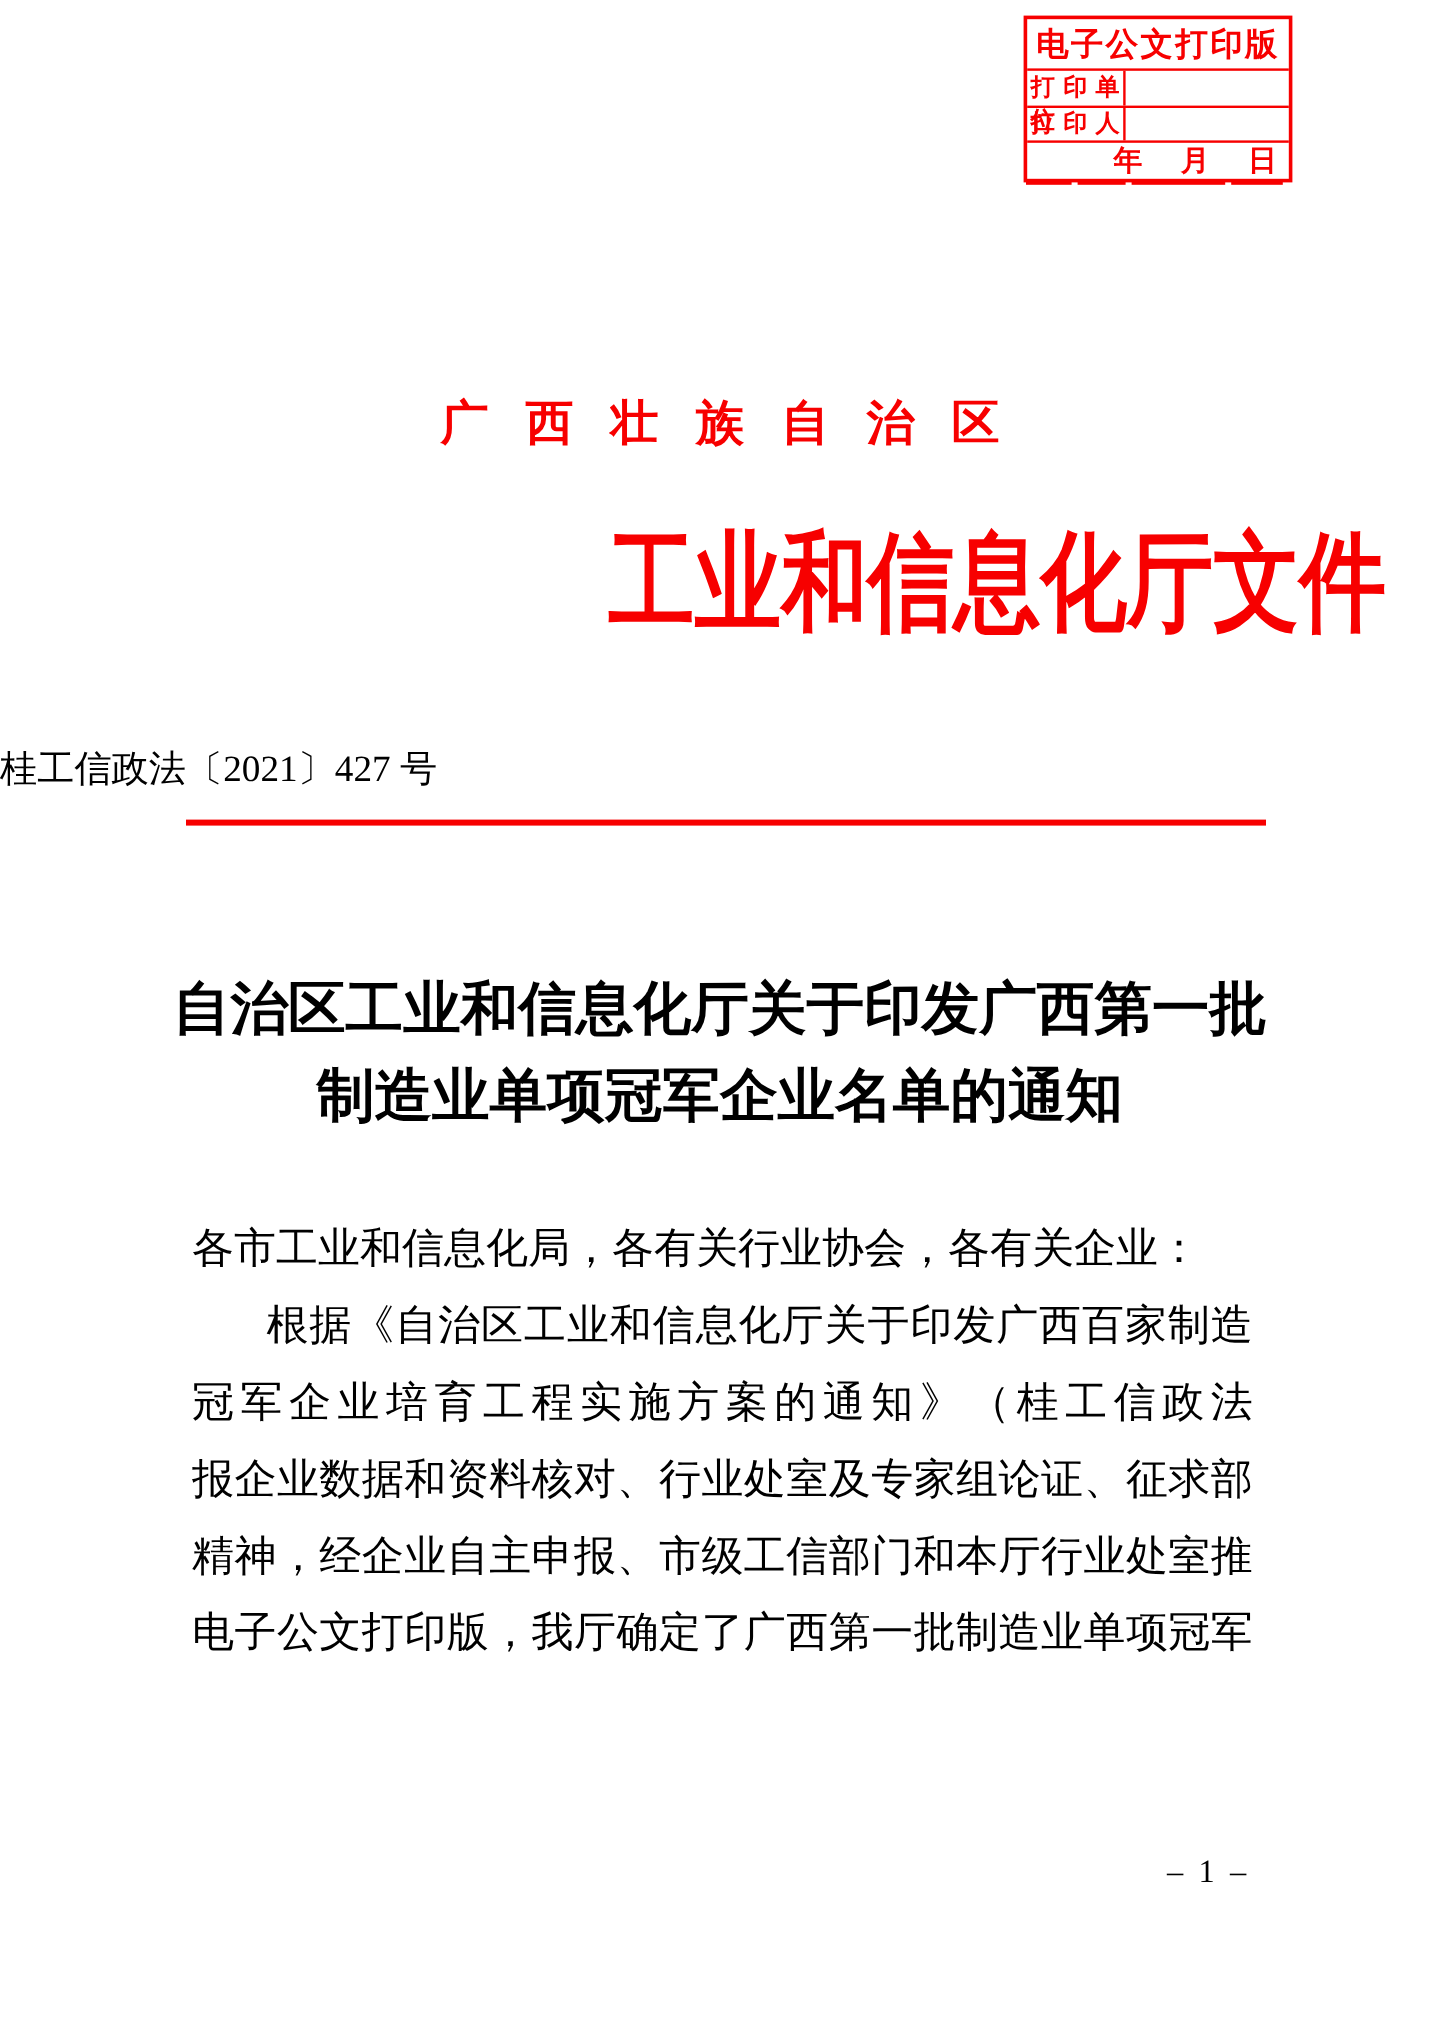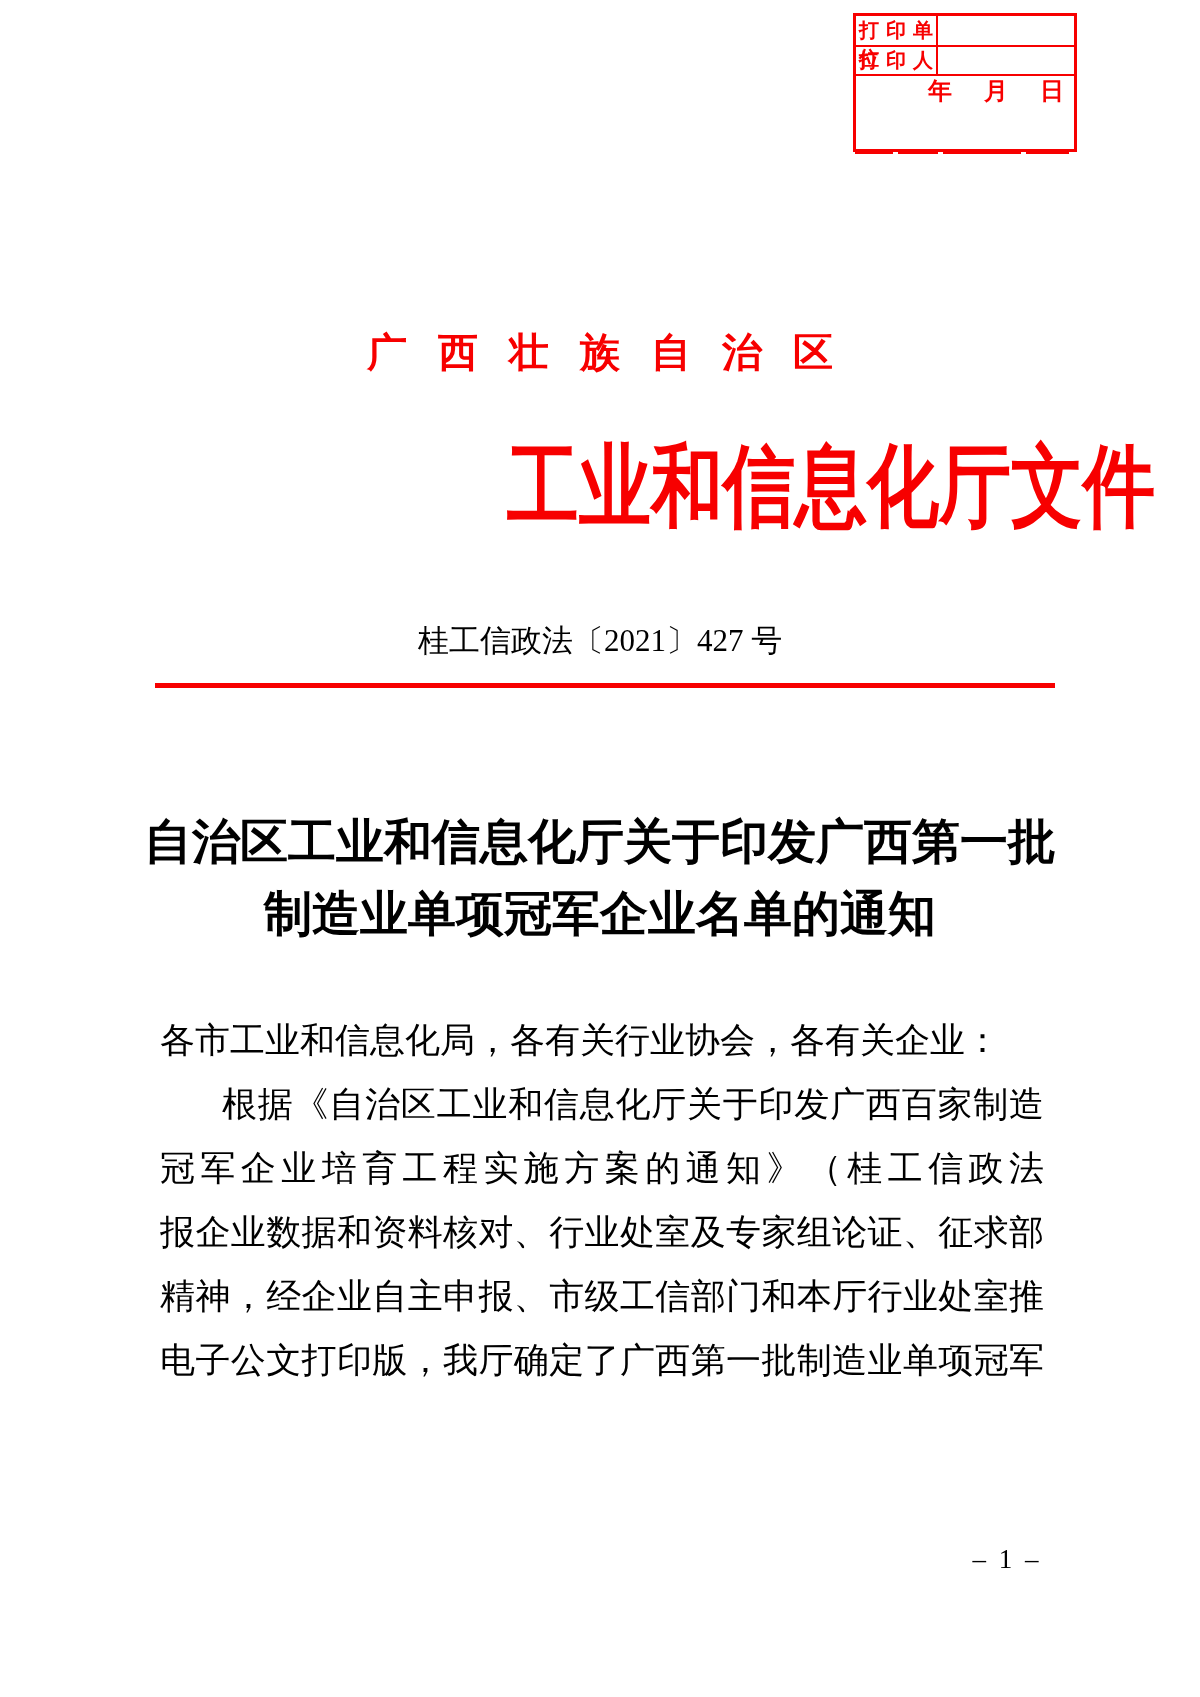--- a/index.html
+++ b/index.html
@@ -59,21 +59,21 @@
     color: var(--red); font-weight: bold; font-size: 40px;
     letter-spacing: 31px; margin-right: -31px; white-space: nowrap;
   }
   .doc-type { position: absolute; top: 437px; left: 0; width: 100%; text-align: right; line-height: 100px; padding-left: 36px; }
   .doc-type span {
     display: inline-block; color: var(--red); font-weight: bold; font-size: 90px;
     transform: scaleX(0.8); transform-origin: center; white-space: nowrap;
   }
   .doc-number {
     position: absolute; top: 621px; left: 0; width: 100%;
-    text-align: center; font-size: 31px; line-height: 40px; white-space: nowrap;
+    text-align: left; font-size: 31px; line-height: 40px; white-space: nowrap;
   }
   .red-rule { position: absolute; top: 683px; left: 155px; width: 900px; height: 5px; background: var(--red); }
 
   
   .doc-title {
     position: absolute; top: 806px; left: 0; width: 100%;
     text-align: center; font-size: 48px; font-weight: bold; line-height: 72px;
     color: var(--ink); white-space: nowrap;
   }
 
@@ -89,20 +89,21 @@
     text-align: center; font-size: 27px; letter-spacing: 3px; line-height: 30px;
     color: var(--ink); white-space: nowrap;
   }
 </style>
 </head>
 <body>
 
 <div class="page">
 
   <div class="stamp">
+    <div class="stamp-title">电子公文打印版</div>
     <div class="stamp-row r1">
       <div class="stamp-label">打印单位</div>
       <div class="stamp-value"></div>
     </div>
     <div class="stamp-row r2">
       <div class="stamp-label">打印人</div>
       <div class="stamp-value"></div>
     </div>
     <div class="stamp-date">
       <span>年</span>

